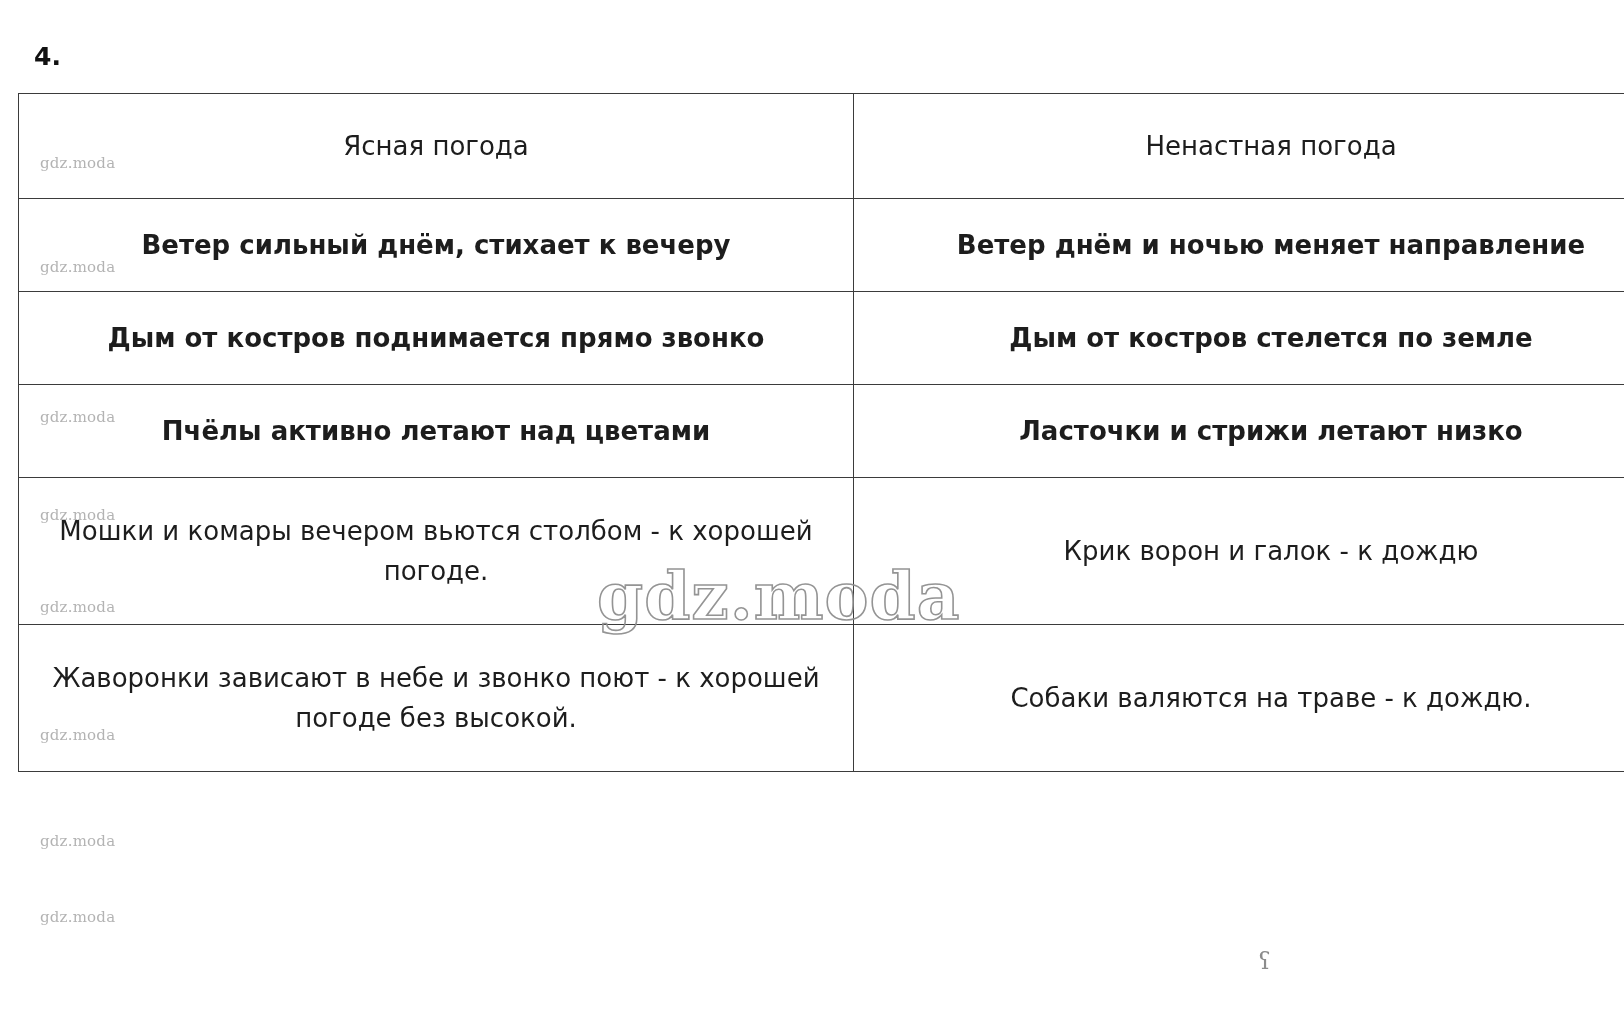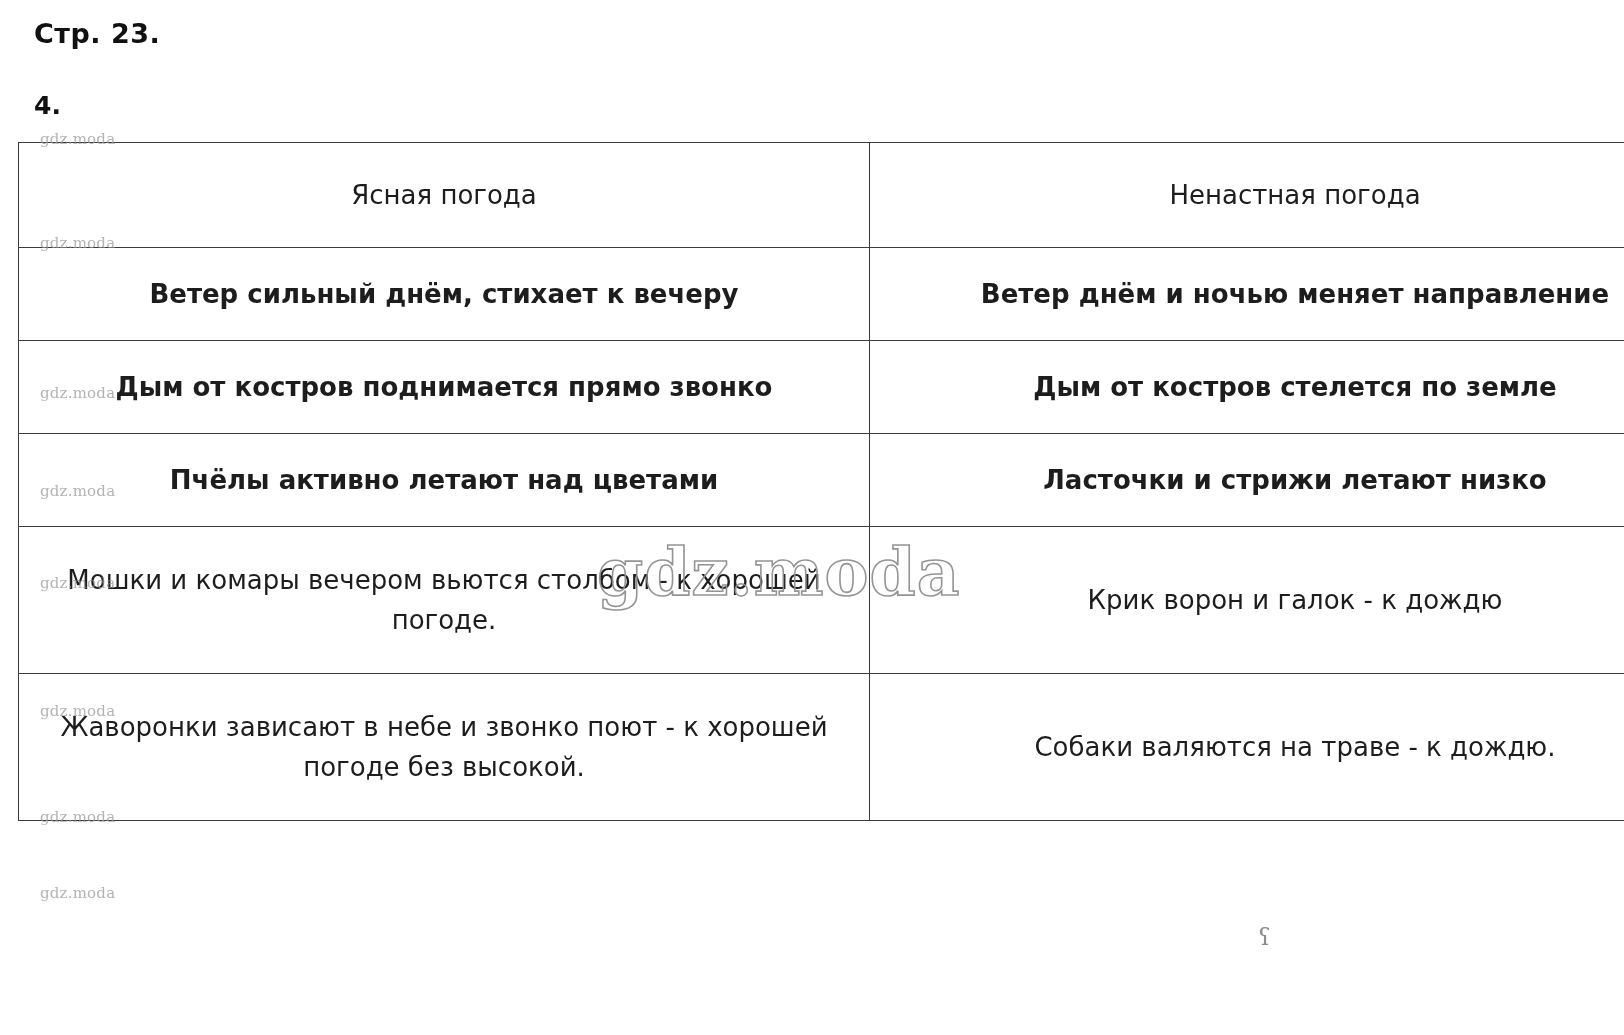--- a/index.html
+++ b/index.html
@@ -42,21 +42,21 @@
     table-layout: fixed;
   }
   table.weather-table td {
     border: 1.6px solid #3b3b3b;
     vertical-align: middle;
     text-align: center;
     font-size: 26px;
     line-height: 1.55;
     font-weight: 400;
     color: #1d1d1d;
-    padding: 14px 28px;
+    padding: 14px 20px;
     font-family: "DejaVu Sans", sans-serif;
   }
   table.weather-table tr.header-row td {
     height: 76px;
     font-size: 26px;
   }
   table.weather-table tr.body-row td {
     height: 64px;
     font-weight: bold;
   }
@@ -119,21 +119,20 @@
     font-size: 24px;
     color: #8c8c8c;
     pointer-events: none;
   }
 </style>
 </head>
 <body>
 
 <div class="page">
 
-  <div class="page-ref">Стр. 23.</div>
 
   <div class="task-number">4.</div>
 
   <table class="weather-table">
     <tbody>
         <tr class="header-row">
       <td class="col-left">Ясная погода</td>
       <td class="col-right">Ненастная погода</td>
     </tr>
     <tr class="body-row">

